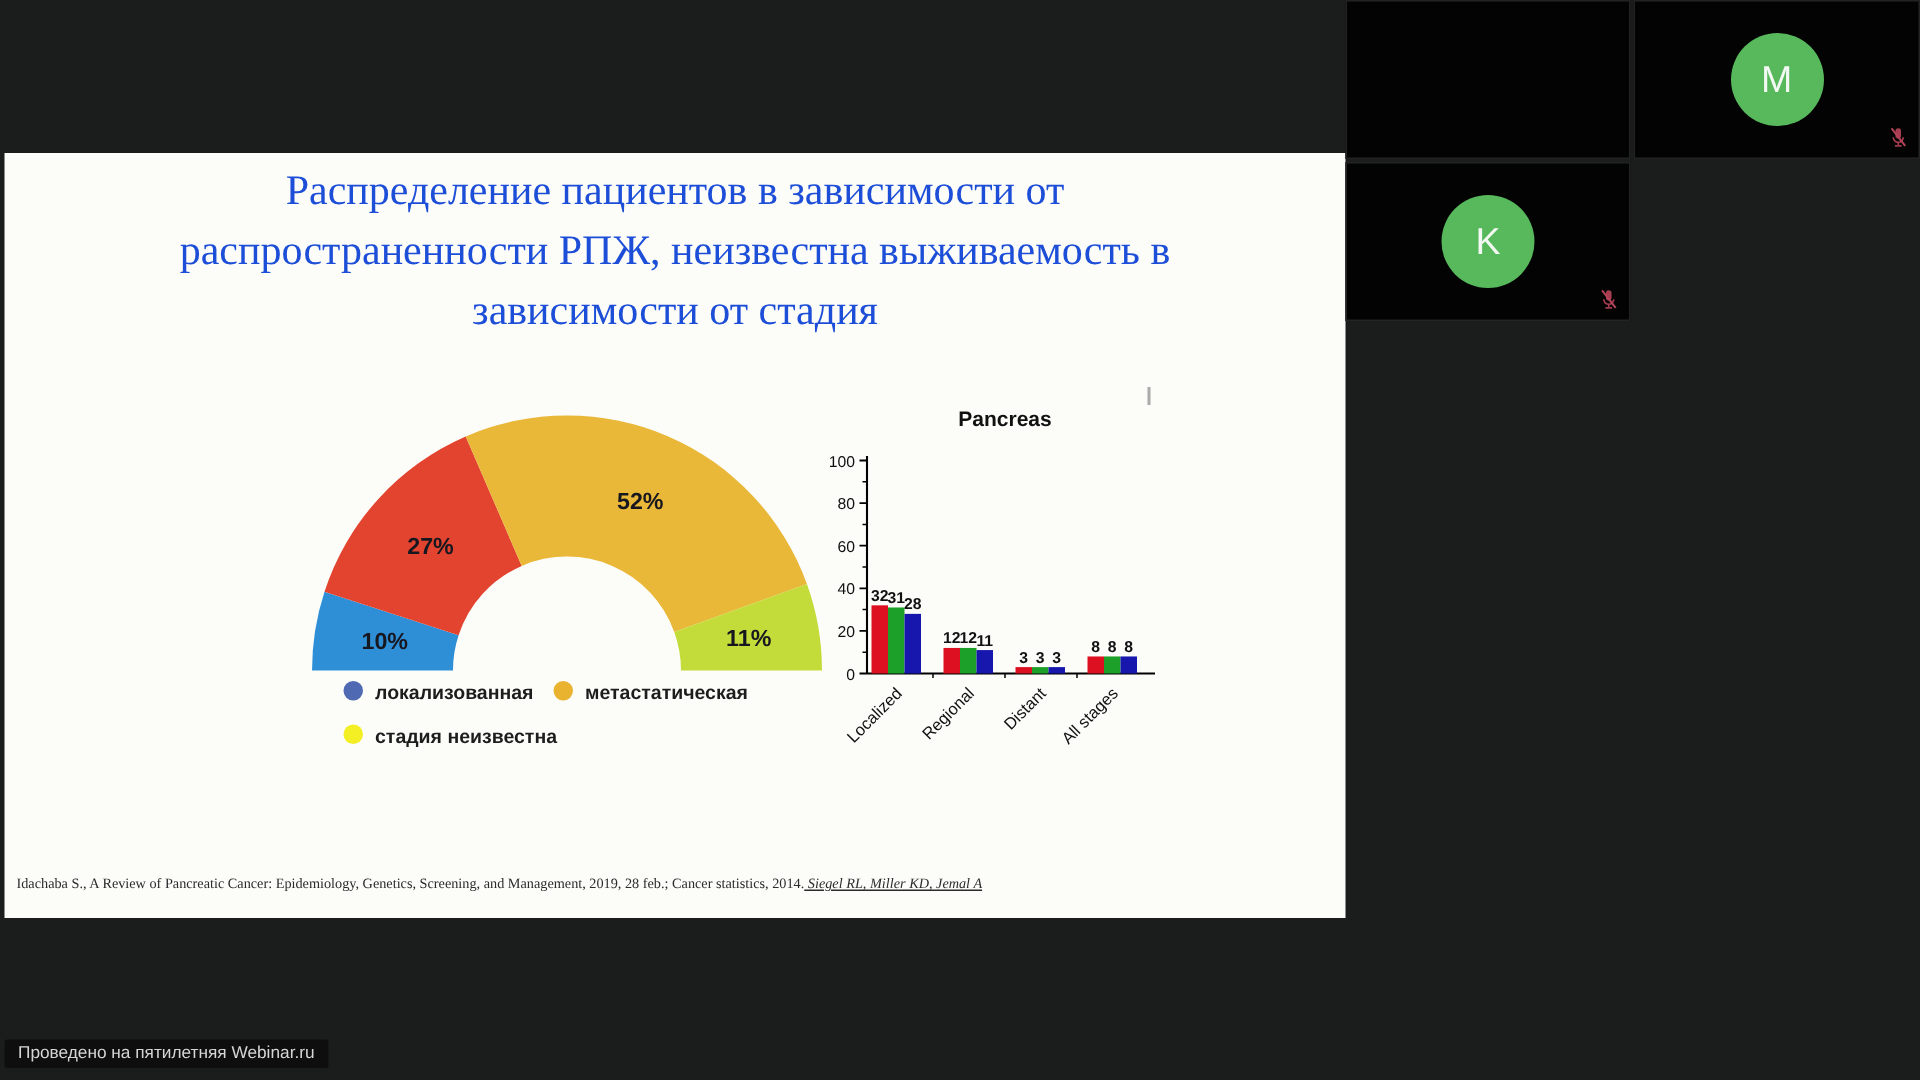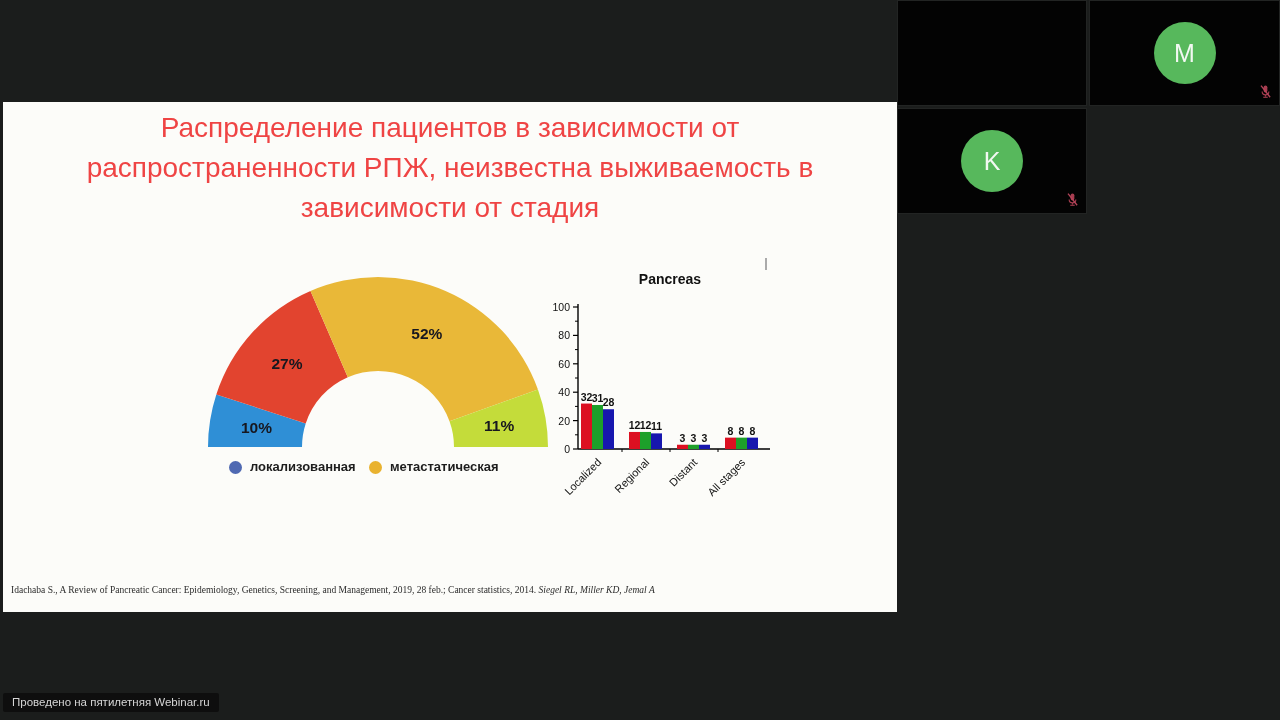--- a/index.html
+++ b/index.html
@@ -2,32 +2,32 @@
 <html><head>
 <meta charset="utf-8">
 <style>
   html,body{margin:0;padding:0;width:1280px;height:720px;overflow:hidden;background:#1b1d1c;
             font-family:"Liberation Sans",sans-serif;}
   .stage{position:relative;width:1280px;height:720px;background:#1b1d1c;}
 
   
   .slide{position:absolute;left:3px;top:102px;width:894px;height:510px;background:#fcfcf9;}
   .slide-title{position:absolute;left:0;top:6px;width:100%;text-align:center;
-               color:#ef4444;font-size:28px;line-height:40px;font-weight:500;}
+               color:#1d4ed8;font-size:28px;line-height:40px;font-weight:500;font-family:Liberation Serif, serif;}
   .slide-title span{display:block;}
 
   .legend{position:absolute;left:226px;top:352px;display:grid;
           grid-template-columns:140px auto;row-gap:9px;column-gap:0;}
-  .legend-item{display:flex;align-items:flex-end;height:20px;}
+  .legend-item{display:flex;align-items:flex-start;height:20px;}
   .dot{width:13px;height:13px;border-radius:50%;margin-right:8px;flex:0 0 13px;}
   .legend-label{font-size:13px;font-weight:600;color:#1d1d1d;white-space:nowrap;}
 
   .citation{position:absolute;left:8px;top:483px;width:870px;
             font-family:"Liberation Serif",serif;font-size:9.5px;color:#2b2b2b;}
-  .citation i{font-style:italic;}
+  .citation i{font-style:italic;text-decoration:underline;}
 
   .artifact{position:absolute;left:762px;top:156px;width:2px;height:12px;background:#8f8f8f;opacity:.75;}
 
   
   .tiles{position:absolute;left:897px;top:0;width:383px;height:214px;}
   .tile{position:absolute;background:#030303;border:1px solid #222423;box-sizing:border-box;}
   .tile-empty{left:0;top:0;width:190px;height:106px;}
   .tile-m{left:192px;top:0;width:191px;height:106px;}
   .tile-k{left:0;top:108px;width:190px;height:106px;}
   .avatar{position:absolute;left:50%;top:50%;width:62px;height:62px;margin:-31px 0 0 -31px;
@@ -66,20 +66,24 @@
       </svg>
 
     <div class="legend">
       <div class="legend-item">
         <span class="dot" style="background: rgb(79, 105, 178);"></span>
         <span class="legend-label">локализованная</span>
       </div>
       <div class="legend-item">
         <span class="dot" style="background: rgb(233, 178, 47);"></span>
         <span class="legend-label">метастатическая</span>
+      </div>
+      <div class="legend-item">
+        <span class="dot" style="background: rgb(243, 239, 36);"></span>
+        <span class="legend-label">стадия неизвестна</span>
       </div>
     </div>
 
     <svg id="bar-svg" style="position:absolute;left:550px;top:152px;" width="232" height="262" viewBox="0 0 232 262">
         <text x="117" y="30" text-anchor="middle" font-size="14" font-weight="bold" fill="#111">Pancreas</text>
         <line x1="25" y1="50" x2="25" y2="195" stroke="#000" stroke-width="1.4"></line>
         <line x1="25" y1="195" x2="217" y2="195" stroke="#000" stroke-width="1.4"></line>
         <line x1="20" y1="195" x2="25" y2="195" stroke="#000" stroke-width="1.2"></line>
         <text x="17" y="199" text-anchor="end" font-size="10.5" fill="#111">0</text>
         <line x1="20" y1="166.6" x2="25" y2="166.6" stroke="#000" stroke-width="1.2"></line>

